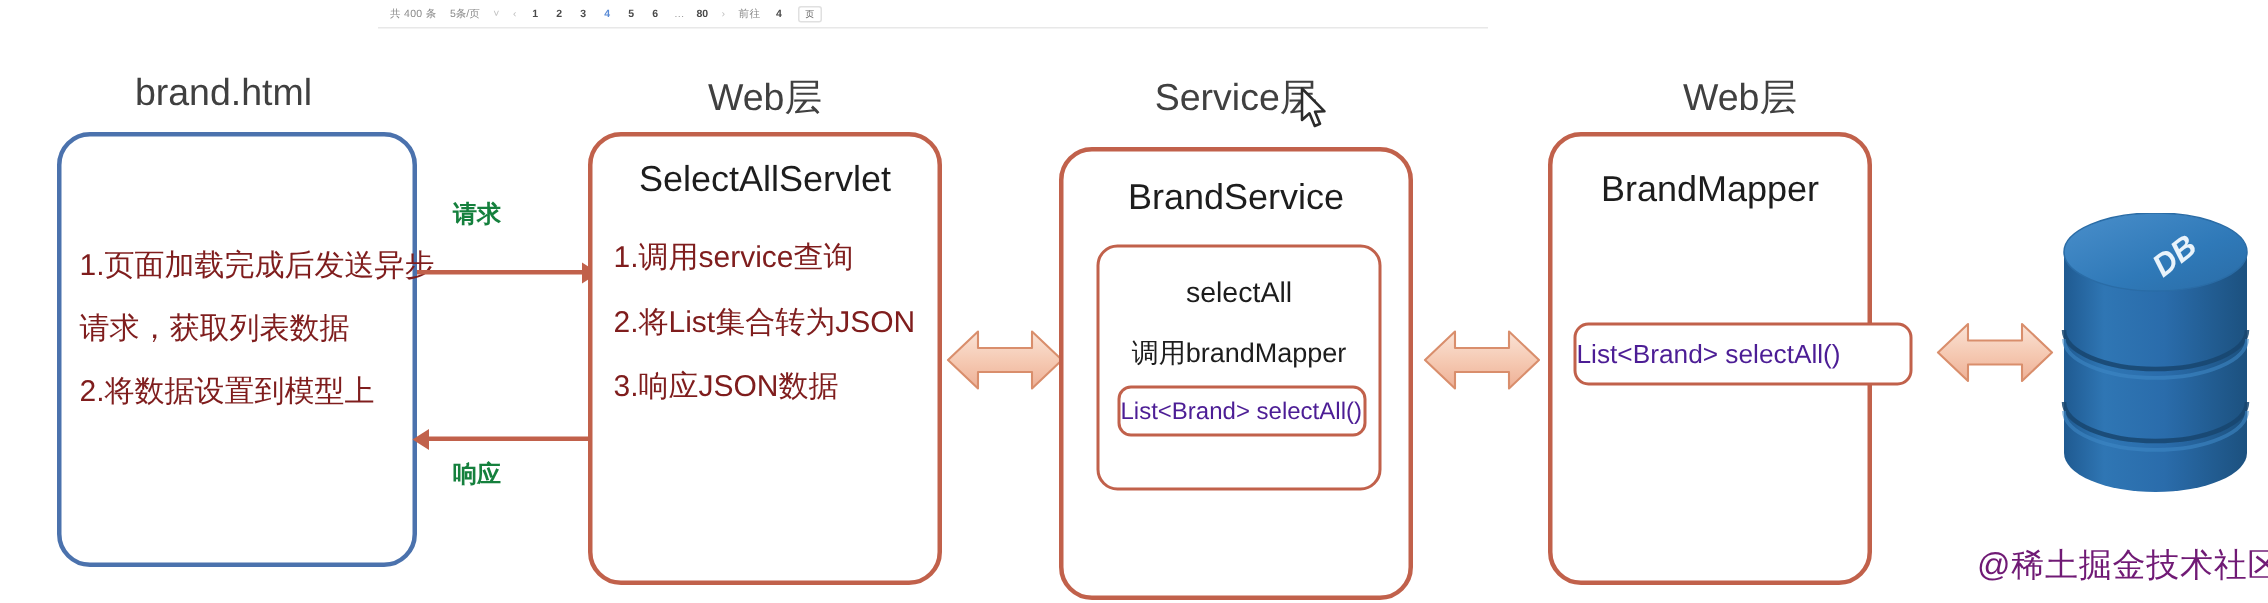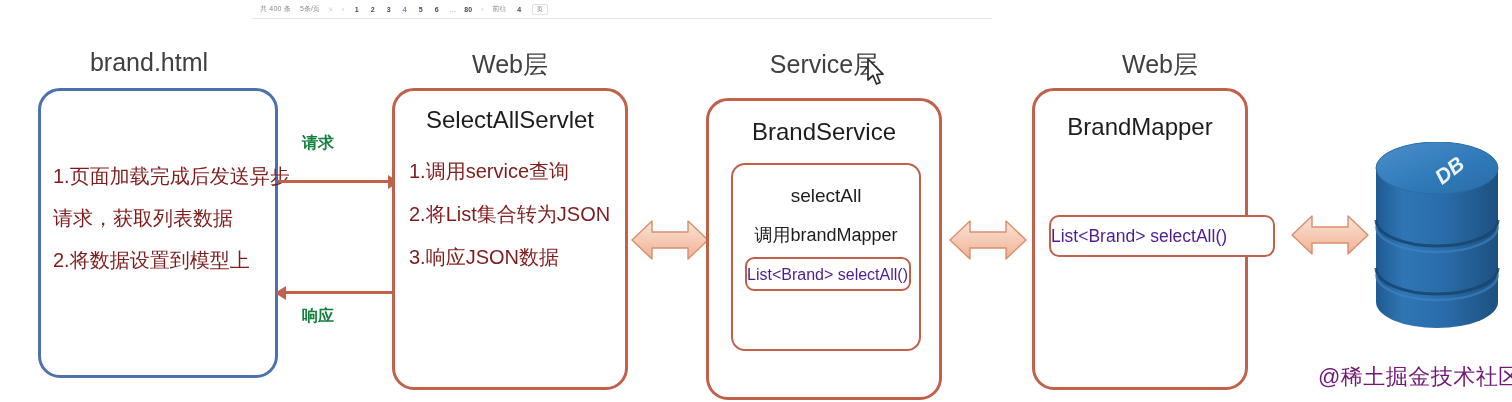--- a/index.html
+++ b/index.html
@@ -155,21 +155,21 @@
       </defs>
       <path d="M2,28 L22,9 L22,20 L58,20 L58,9 L78,28 L58,47 L58,36 L22,36 L22,47 Z" fill="url(#ga1)" stroke="#d98e6c" stroke-width="1.4" stroke-linejoin="round"></path>
     </svg>
   </div>
 
   <div class="layer-title" style="left:706px; top:48px; width:236px;">Service层</div>
 
   <div class="rbox orange" style="left:706px; top:88px; width:236px; height:302px;margin-top:10px;">
     <div class="box-heading" style="top:17px;">BrandService</div>
 
-    <div class="rbox orange-thin" style="left:22px; top:62px; width:190px; height:188px;">
+    <div class="rbox orange-thin" style="left:22px; top:62px; width:190px; height:164px;">
       <div class="box-heading" style="top:20px; font-size:19px;">selectAll</div>
       <div class="box-heading" style="top:58px; font-size:18px;">调用brandMapper</div>
 
       <div class="rbox orange-thin" style="left:12px; top:92px; width:166px; height:34px; border-radius:9px; border-width:2px;">
         <div class="sig-text" style="top:8px;">List&lt;Brand&gt; selectAll()</div>
       </div>
     </div>
   </div>
 
   <div class="dbl-arrow" style="left:948px; top:212px;">

